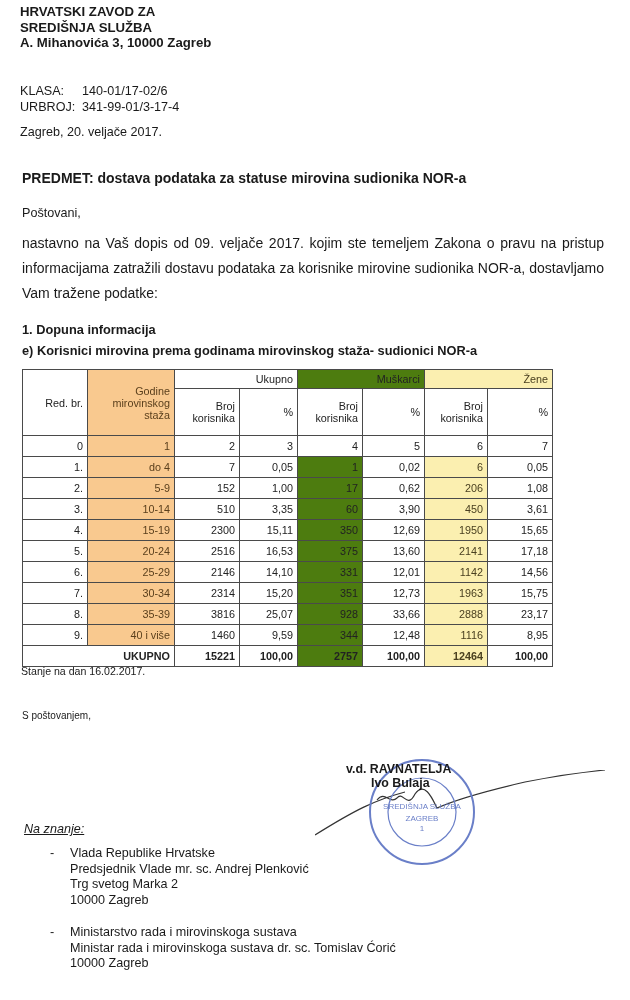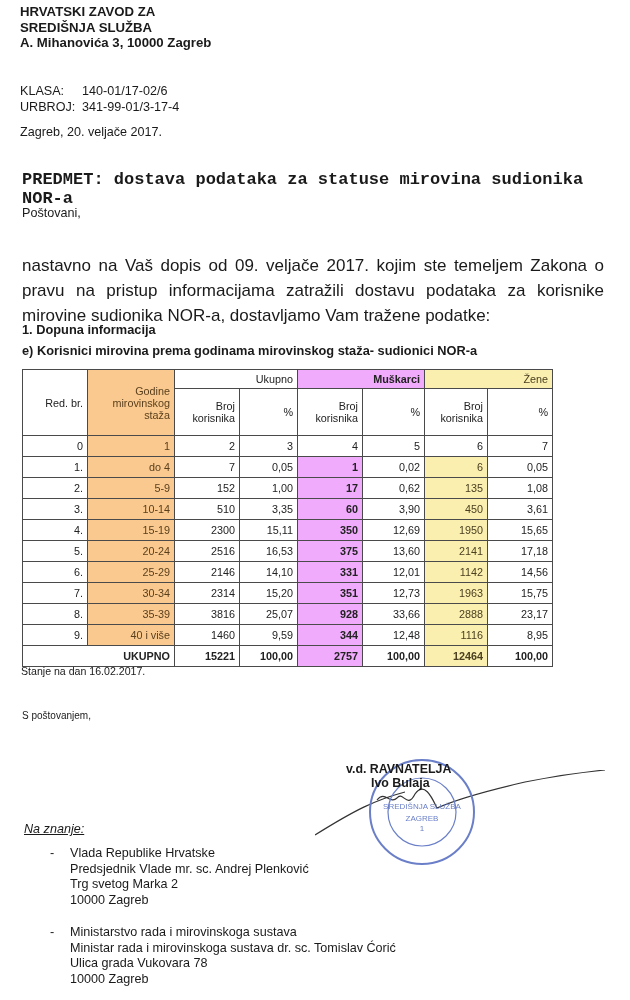--- a/index.html
+++ b/index.html
@@ -5,37 +5,37 @@
   html, body { margin: 0; padding: 0; background: #ffffff; }
   body {
     width: 630px; height: 1000px; position: relative; overflow: hidden;
     font-family: "Liberation Sans", sans-serif; color: #1a1a1a; font-size: 12.5px;
   }
   .abs { position: absolute; }
   .hdr { left: 20px; top: 4px; font-weight: bold; font-size: 13.2px; line-height: 15.5px; }
   .ref { left: 20px; top: 84px; font-size: 12.6px; line-height: 15.5px; }
   .ref .k { display: inline-block; width: 62px; }
   .date { left: 20px; top: 125px; font-size: 12.6px; }
-  .subject { left: 22px; top: 170px; font-weight: bold; font-size: 17px; font-family: Liberation Mono, monospace; }
+  .subject { left: 22px; top: 170px; font-weight: bold; font-size: 14px; }
   .greet { left: 22px; top: 206px; font-size: 12.6px; }
-  .para { left: 22px; top: 231px; width: 582px; font-size: 17px; line-height: 25px; text-align: justify; margin-top: 22px; }
+  .para { left: 22px; top: 231px; width: 582px; font-size: 14px; line-height: 25px; text-align: justify; }
   .sec1 { left: 22px; top: 322px; font-weight: bold; font-size: 12.8px; }
   .sec2 { left: 22px; top: 343px; font-weight: bold; font-size: 12.8px; }
 
   table.data {
     position: absolute; left: 22px; top: 369px; border-collapse: collapse;
     font-size: 10.8px; color: #222;
   }
   table.data td { border: 1px solid #4a4a4a; padding: 0 4px; height: 20px; line-height: 12px; }
   table.data .c { text-align: right; }
   table.data .r { text-align: right; }
   .w0 { width: 56px; } .w1 { width: 78px; } .w2 { width: 56px; } .w3 { width: 49px; }
   .w4 { width: 56px; } .w5 { width: 53px; } .w6 { width: 54px; } .w7 { width: 56px; }
   .orange { background: #f9c98f; color: #5a3f1c; }
-  .blue { background: #f0abfc; font-weight: bold; }
+  .blue { background: #4d7c0f; }
   .yellow { background: #fbefb0; color: #4a4020; }
   .bold { font-weight: bold; }
   tr.hdr1 td { height: 18px; }
   tr.hdr2 td { height: 46px; }
   tr.num td { height: 20px; }
   .note { left: 21px; top: 665px; font-size: 10.6px; }
   .closing { left: 22px; top: 710px; font-size: 10px; }
   .sign { left: 346px; top: 762px; font-weight: bold; font-size: 12.4px; line-height: 14px; }
   .sign .n { padding-left: 25px; }
   .stamp { left: 362px; top: 757px; }
@@ -106,21 +106,21 @@
         <td class="r yellow">6</td>
         <td class="r">0,05</td>
       </tr>
       <tr class="num">
         <td class="c">2.</td>
         <td class="c orange">5-9</td>
         <td class="r">152</td>
         <td class="r">1,00</td>
         <td class="r blue">17</td>
         <td class="r">0,62</td>
-        <td class="r yellow">135</td>
+        <td class="r yellow">206</td>
         <td class="r">1,08</td>
       </tr>
       <tr class="num">
         <td class="c">3.</td>
         <td class="c orange">10-14</td>
         <td class="r">510</td>
         <td class="r">3,35</td>
         <td class="r blue">60</td>
         <td class="r">3,90</td>
         <td class="r yellow">450</td>
@@ -227,15 +227,14 @@
   <div>Vlada Republike Hrvatske</div>
   <div>Predsjednik Vlade mr. sc. Andrej Plenković</div>
   <div>Trg svetog Marka 2</div>
   <div>10000 Zagreb</div>
 </div>
 
 <div class="abs rec rec2">
   <span class="dash">-</span>
   <div>Ministarstvo rada i mirovinskoga sustava</div>
   <div>Ministar rada i mirovinskoga sustava dr. sc. Tomislav Ćorić</div>
-  <div>Ulica grada Vukovara 78</div>
   <div>10000 Zagreb</div>
 </div>
 
 </body></html>

